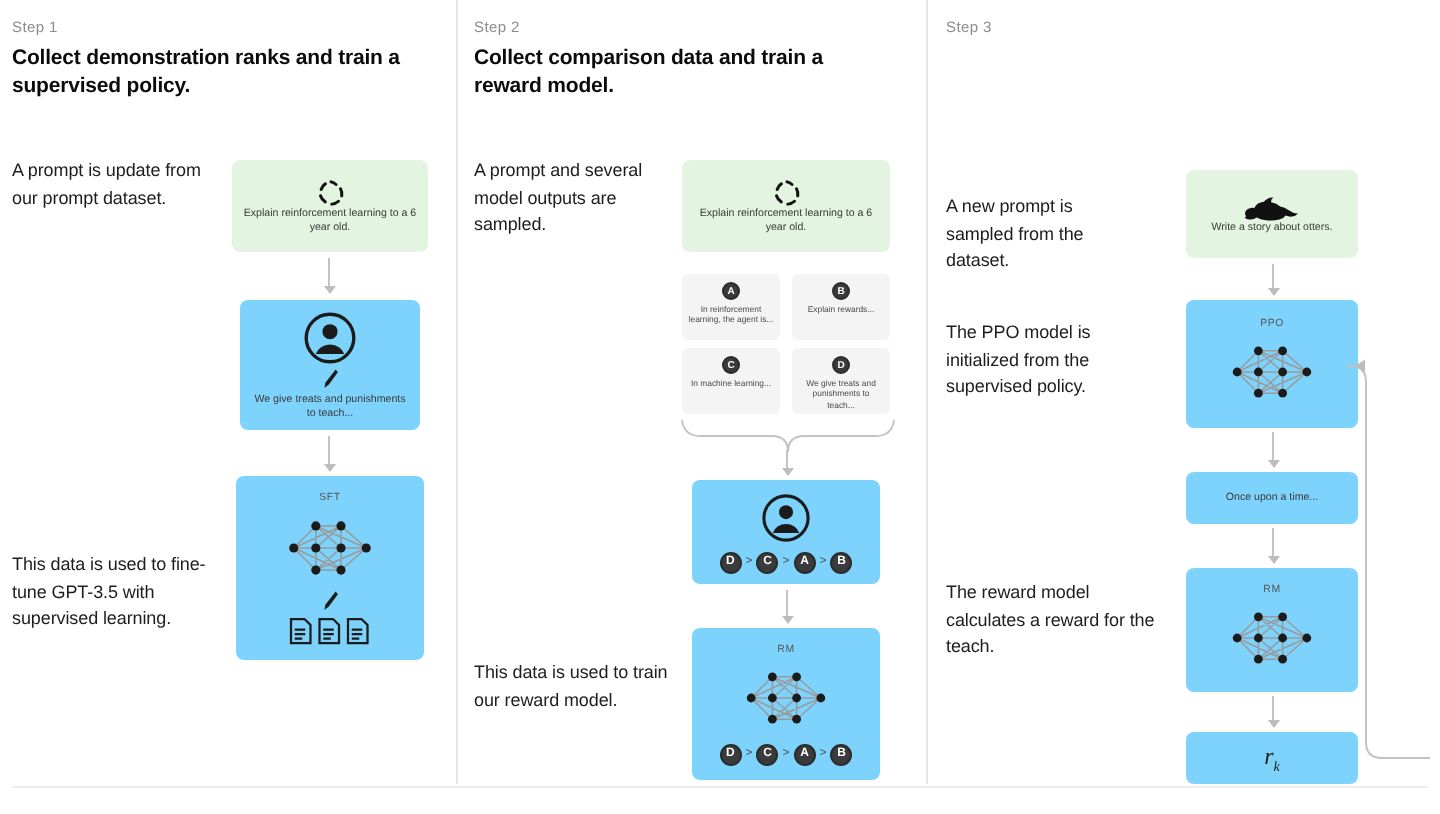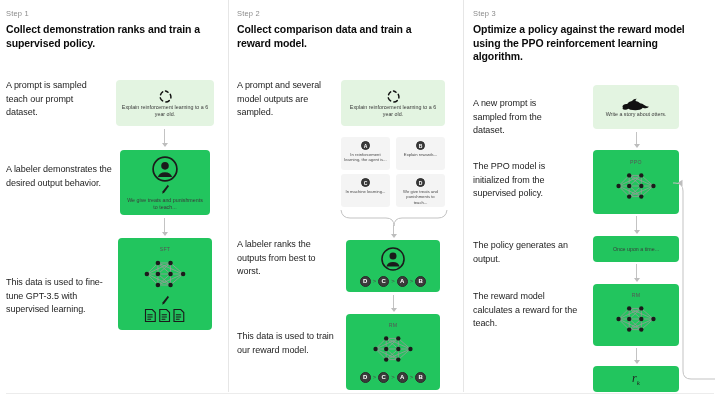--- a/index.html
+++ b/index.html
@@ -27,21 +27,21 @@
   .step-title{font-size:10.5px;line-height:13.5px;font-weight:700;color:#0b0b0b;letter-spacing:-.1px;margin:0;}
   .c1 .step-title,.c2 .step-title{max-width:196px;}
   .c3 .step-title{max-width:232px;}
   .caption{
     position:absolute;
     font-size:9px;line-height:13.5px;color:#1d1d1d;letter-spacing:-.05px;
   }
 
   .card{
     position:absolute;
-    background:#22c55e;
+    background:#7dd3fc;
     border-radius:4px;
     display:flex;flex-direction:column;align-items:center;justify-content:center;
     box-sizing:border-box;
   }
   .card.green{background:#e3f4e1;}
   .card-text{
     font-size:5.3px;line-height:7px;color:#3a3a3a;text-align:center;
     padding:0 4px;letter-spacing:0px;
   }
   .card-tag{font-size:5.2px;color:#555;letter-spacing:.3px;margin-bottom:2px;}
@@ -84,22 +84,21 @@
 </style>
 </head>
 <body>
 
 <div class="board">
 
   <div class="col col1 c1">
     <div class="step-label">Step 1</div>
     <div class="step-title">Collect demonstration ranks and train a supervised policy.</div>
 
-    <div class="caption" style="left:6px;top:79px;width:100px;">A prompt is sampled teach our prompt dataset.</div>
-    <div class="caption" style="left:6px;top:163px;width:106px;">A labeler demonstrates the desired output behavior.</div>
+    <div class="caption" style="left:6px;top:79px;width:100px;">A prompt is update from our prompt dataset.</div>
     <div class="caption" style="left:6px;top:276px;width:106px;">This data is used to fine-tune GPT-3.5 with supervised learning.</div>
 
     <div class="card green" style="left:116px;top:80px;width:98px;height:46px;">
       <span>
         <svg width="15" height="15" viewBox="0 0 24 24" fill="none" stroke="#111" stroke-width="2.4" stroke-linecap="round">
           <path d="M7.5 4.6 A9 9 0 0 0 4.1 9.2"></path>
           <path d="M3.6 14.2 A9 9 0 0 0 7.4 19.1"></path>
           <path d="M12.6 20.9 A9 9 0 0 0 18 18.6"></path>
           <path d="M20.6 14.3 A9 9 0 0 0 19.6 8.6"></path>
           <path d="M16 5.2 A9 9 0 0 0 12 3.1"></path>
@@ -171,21 +170,20 @@
         </svg>
       </span>
     </div>
   </div>
 
   <div class="col col2 c2">
     <div class="step-label">Step 2</div>
     <div class="step-title">Collect comparison data and train a reward model.</div>
 
     <div class="caption" style="left:9px;top:79px;width:96px;">A prompt and several model outputs are sampled.</div>
-    <div class="caption" style="left:9px;top:238px;width:104px;">A labeler ranks the outputs from best to worst.</div>
     <div class="caption" style="left:9px;top:330px;width:100px;">This data is used to train our reward model.</div>
 
     <div class="card green" style="left:113px;top:80px;width:104px;height:46px;">
       <span>
         <svg width="15" height="15" viewBox="0 0 24 24" fill="none" stroke="#111" stroke-width="2.4" stroke-linecap="round">
           <path d="M7.5 4.6 A9 9 0 0 0 4.1 9.2"></path>
           <path d="M3.6 14.2 A9 9 0 0 0 7.4 19.1"></path>
           <path d="M12.6 20.9 A9 9 0 0 0 18 18.6"></path>
           <path d="M20.6 14.3 A9 9 0 0 0 19.6 8.6"></path>
           <path d="M16 5.2 A9 9 0 0 0 12 3.1"></path>
@@ -272,25 +270,23 @@
         <span class="gt">&gt;</span>
         <span class="bubble">A</span>
         <span class="gt">&gt;</span>
         <span class="bubble">B</span>
       </div>
     </div>
   </div>
 
   <div class="col col3 c3">
     <div class="step-label">Step 3</div>
-    <div class="step-title">Optimize a policy against the reward model using the PPO reinforcement learning algorithm.</div>
 
     <div class="caption" style="left:10px;top:85px;width:96px;margin-top:12px;">A new prompt is sampled from the dataset.</div>
     <div class="caption" style="left:10px;top:160px;width:108px;">The PPO model is initialized from the supervised policy.</div>
-    <div class="caption" style="left:10px;top:239px;width:108px;">The policy generates an output.</div>
     <div class="caption" style="left:10px;top:290px;width:110px;">The reward model calculates a reward for the teach.</div>
 
     <div class="card green" style="left:130px;top:85px;width:86px;height:44px;">
       <span>
         <svg width="30" height="14" viewBox="0 0 44 20">
           <path d="M3 16 q-2-3 1-5 q2-1.5 5-1 q2-4 7-4.5 q3-3.5 7-3.2 q-2 1.6 -1.6 3.4 q4 .6 6.6 3.2 q3.4 .4 6 2.6 q3 2.4 7 2.6 q-1.6 2 -4.4 2.2 q-2.6 .2 -4.6 -.8 q-1.6 2.4 -4.6 3 q-5 1 -10 .4 q-4 -.4 -6.6 -2 q-2 1.4 -4.4 1.6 q-2.4 .2 -4.4 -1.4 z" fill="#111"></path>
         </svg>
       </span>
       <div class="card-text">Write a story about otters.</div>
     </div>

